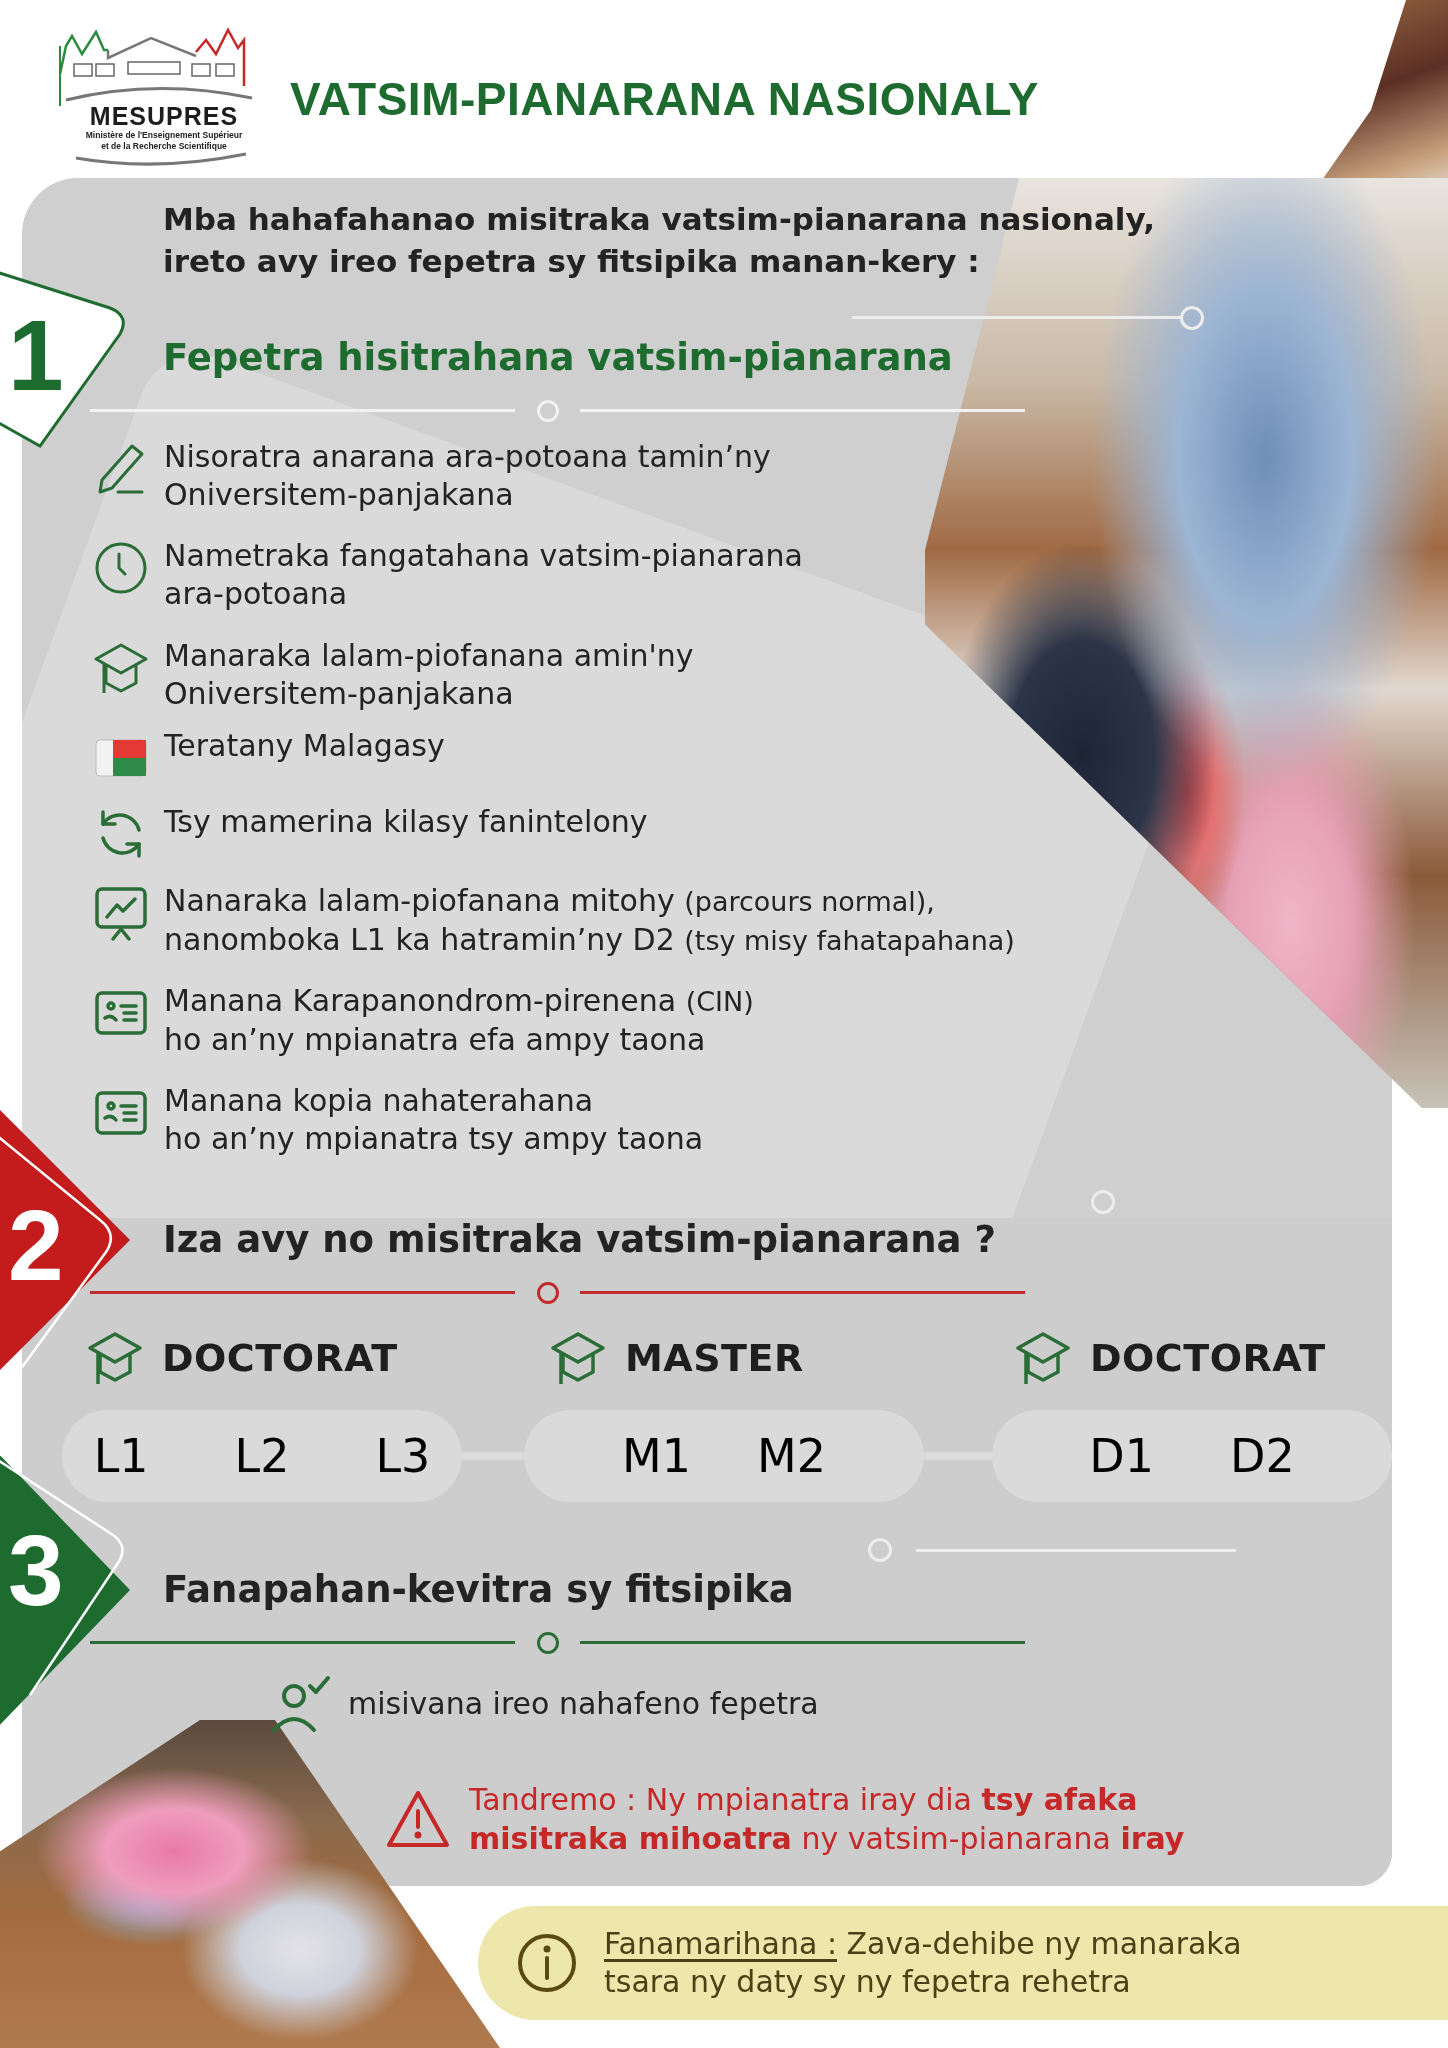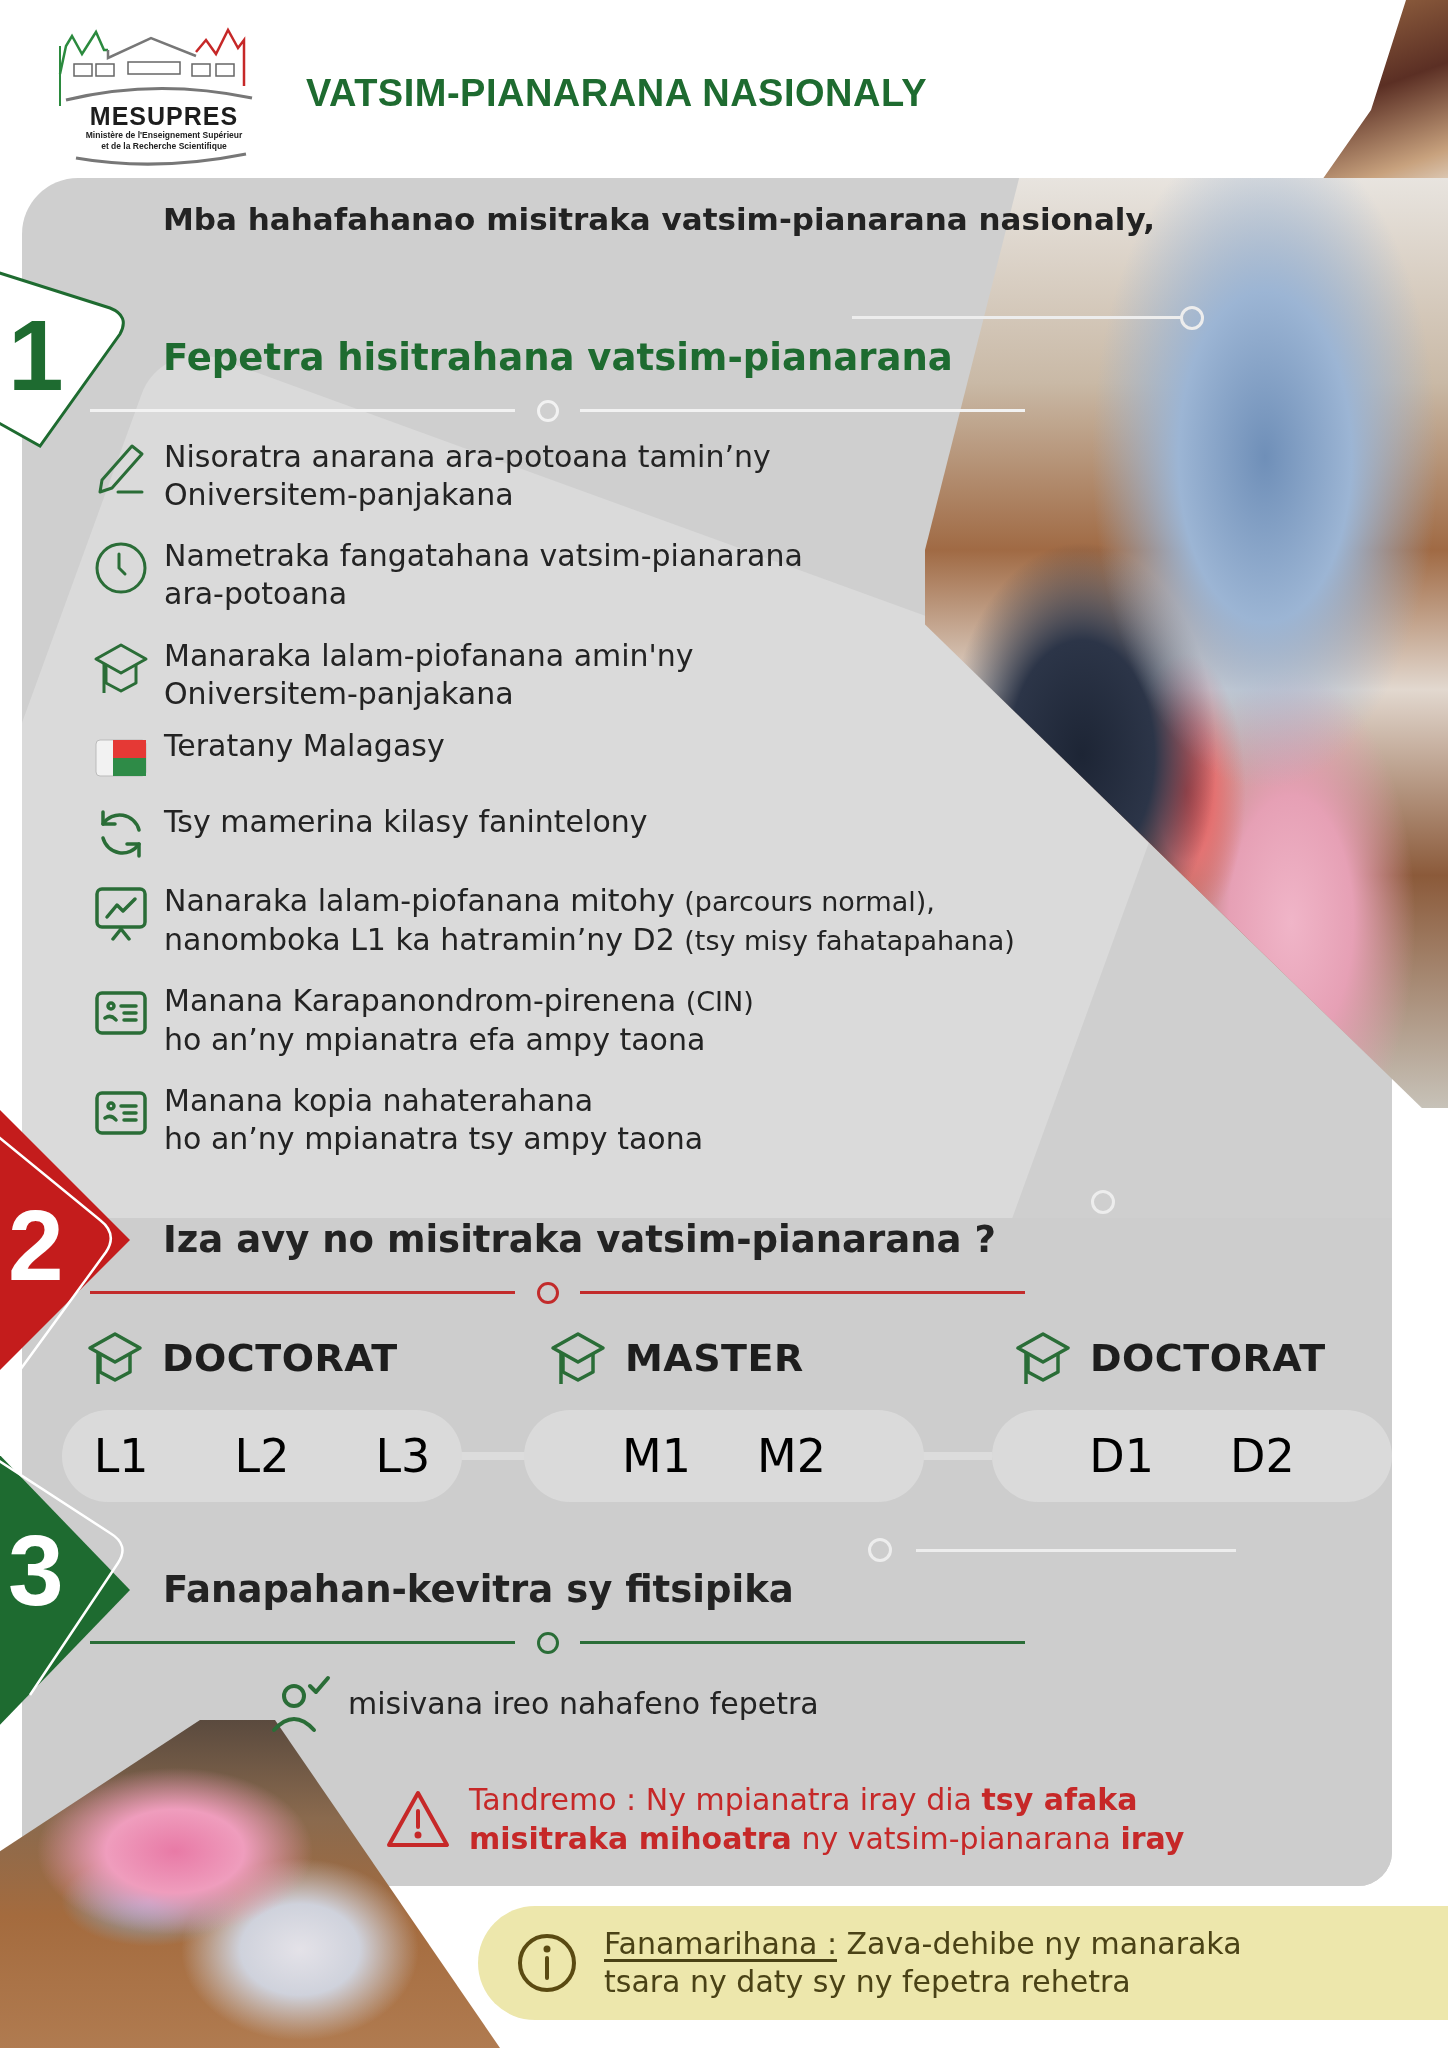--- a/index.html
+++ b/index.html
@@ -6,21 +6,21 @@
   html, body { width: 1448px; height: 2048px; background: #ffffff; overflow: hidden; }
   body { position: relative; font-family: "DejaVu Sans", "Liberation Sans", sans-serif; color: #222; }
 
   
   .logo { position: absolute; left: 56px; top: 26px; width: 216px; height: 140px; }
   .logo svg { position: absolute; left: 0; top: 0; }
   .logo-name { position: absolute; left: 0; width: 216px; top: 76px; text-align: center; font-family: "Liberation Sans", sans-serif; font-weight: bold; font-size: 25px; letter-spacing: 1px; color: #1d1d1d; }
   .logo-sub { position: absolute; left: 0; width: 216px; text-align: center; font-family: "Liberation Sans", sans-serif; font-weight: bold; font-size: 8.5px; color: #222; line-height: 11px; }
   .logo-sub.l1 { top: 104px; } .logo-sub.l2 { top: 115px; }
 
-  .main-title { position: absolute; left: 306px; top: 72px; font-family: "Liberation Sans", sans-serif; font-weight: bold; font-size: 38px; color: #1e6b30; letter-spacing: 0.5px; white-space: nowrap; }
+  .main-title { position: absolute; left: 290px; top: 72px; font-family: "Liberation Sans", sans-serif; font-weight: bold; font-size: 46px; color: #1e6b30; letter-spacing: 0.5px; white-space: nowrap; }
 
   
   .panel { position: absolute; left: 22px; top: 178px; width: 1370px; height: 1708px; background: #cfcfcf; border-radius: 56px 0 34px 34px; overflow: hidden; }
   .panel .shade1 { position: absolute; left: 140px; top: 160px; width: 1100px; height: 900px; background: #dadada; transform: rotate(20deg); transform-origin: 0 0; border-radius: 60px; }
   .panel .shade2 { position: absolute; left: 0; top: 1040px; width: 1370px; height: 700px; background: #cdcdcd; }
 
   
   .photo { position: absolute; overflow: hidden; }
   .photo-top { right: 0; top: 0; width: 140px; height: 200px; background: linear-gradient(160deg,#9c6b45 0%,#5b2f24 45%,#c8a27e 80%,#e9e1d7 100%); clip-path: polygon(100% 0, 100% 100%, 0 100%, 45% 55%, 70% 0); }
   .photo-mid { left: 925px; top: 178px; width: 523px; height: 930px; background:
@@ -128,20 +128,21 @@
 <div class="photo photo-bot"></div>
 
 <div class="deco-line" style="left:852px;top:316px;width:330px;"></div>
 <div class="deco-dot" style="left:1180px;top:306px;"></div>
 <div class="deco-dot" style="left:1091px;top:1190px;"></div>
 <div class="deco-dot" style="left:868px;top:1538px;"></div>
 <div class="deco-line" style="left:916px;top:1549px;width:320px;"></div>
 
 <div class="intro">
   <div>Mba hahafahanao misitraka vatsim-pianarana nasionaly,</div>
+  <div>ireto avy ireo fepetra sy fitsipika manan-kery :</div>
 </div>
 
 <div class="badge badge-1">
   <svg width="150" height="180" viewBox="0 0 150 180" style="position:absolute;left:0;top:0">
     <path d="M0 2 L120 40 Q140 48 130 66 L50 178 L0 150" fill="#ffffff" stroke="#1e6b30" stroke-width="3"></path>
   </svg>
   <div class="num">1</div>
 </div>
 <div class="sec-title t1">Fepetra hisitrahana vatsim-pianarana</div>
 <div class="divider d1">

